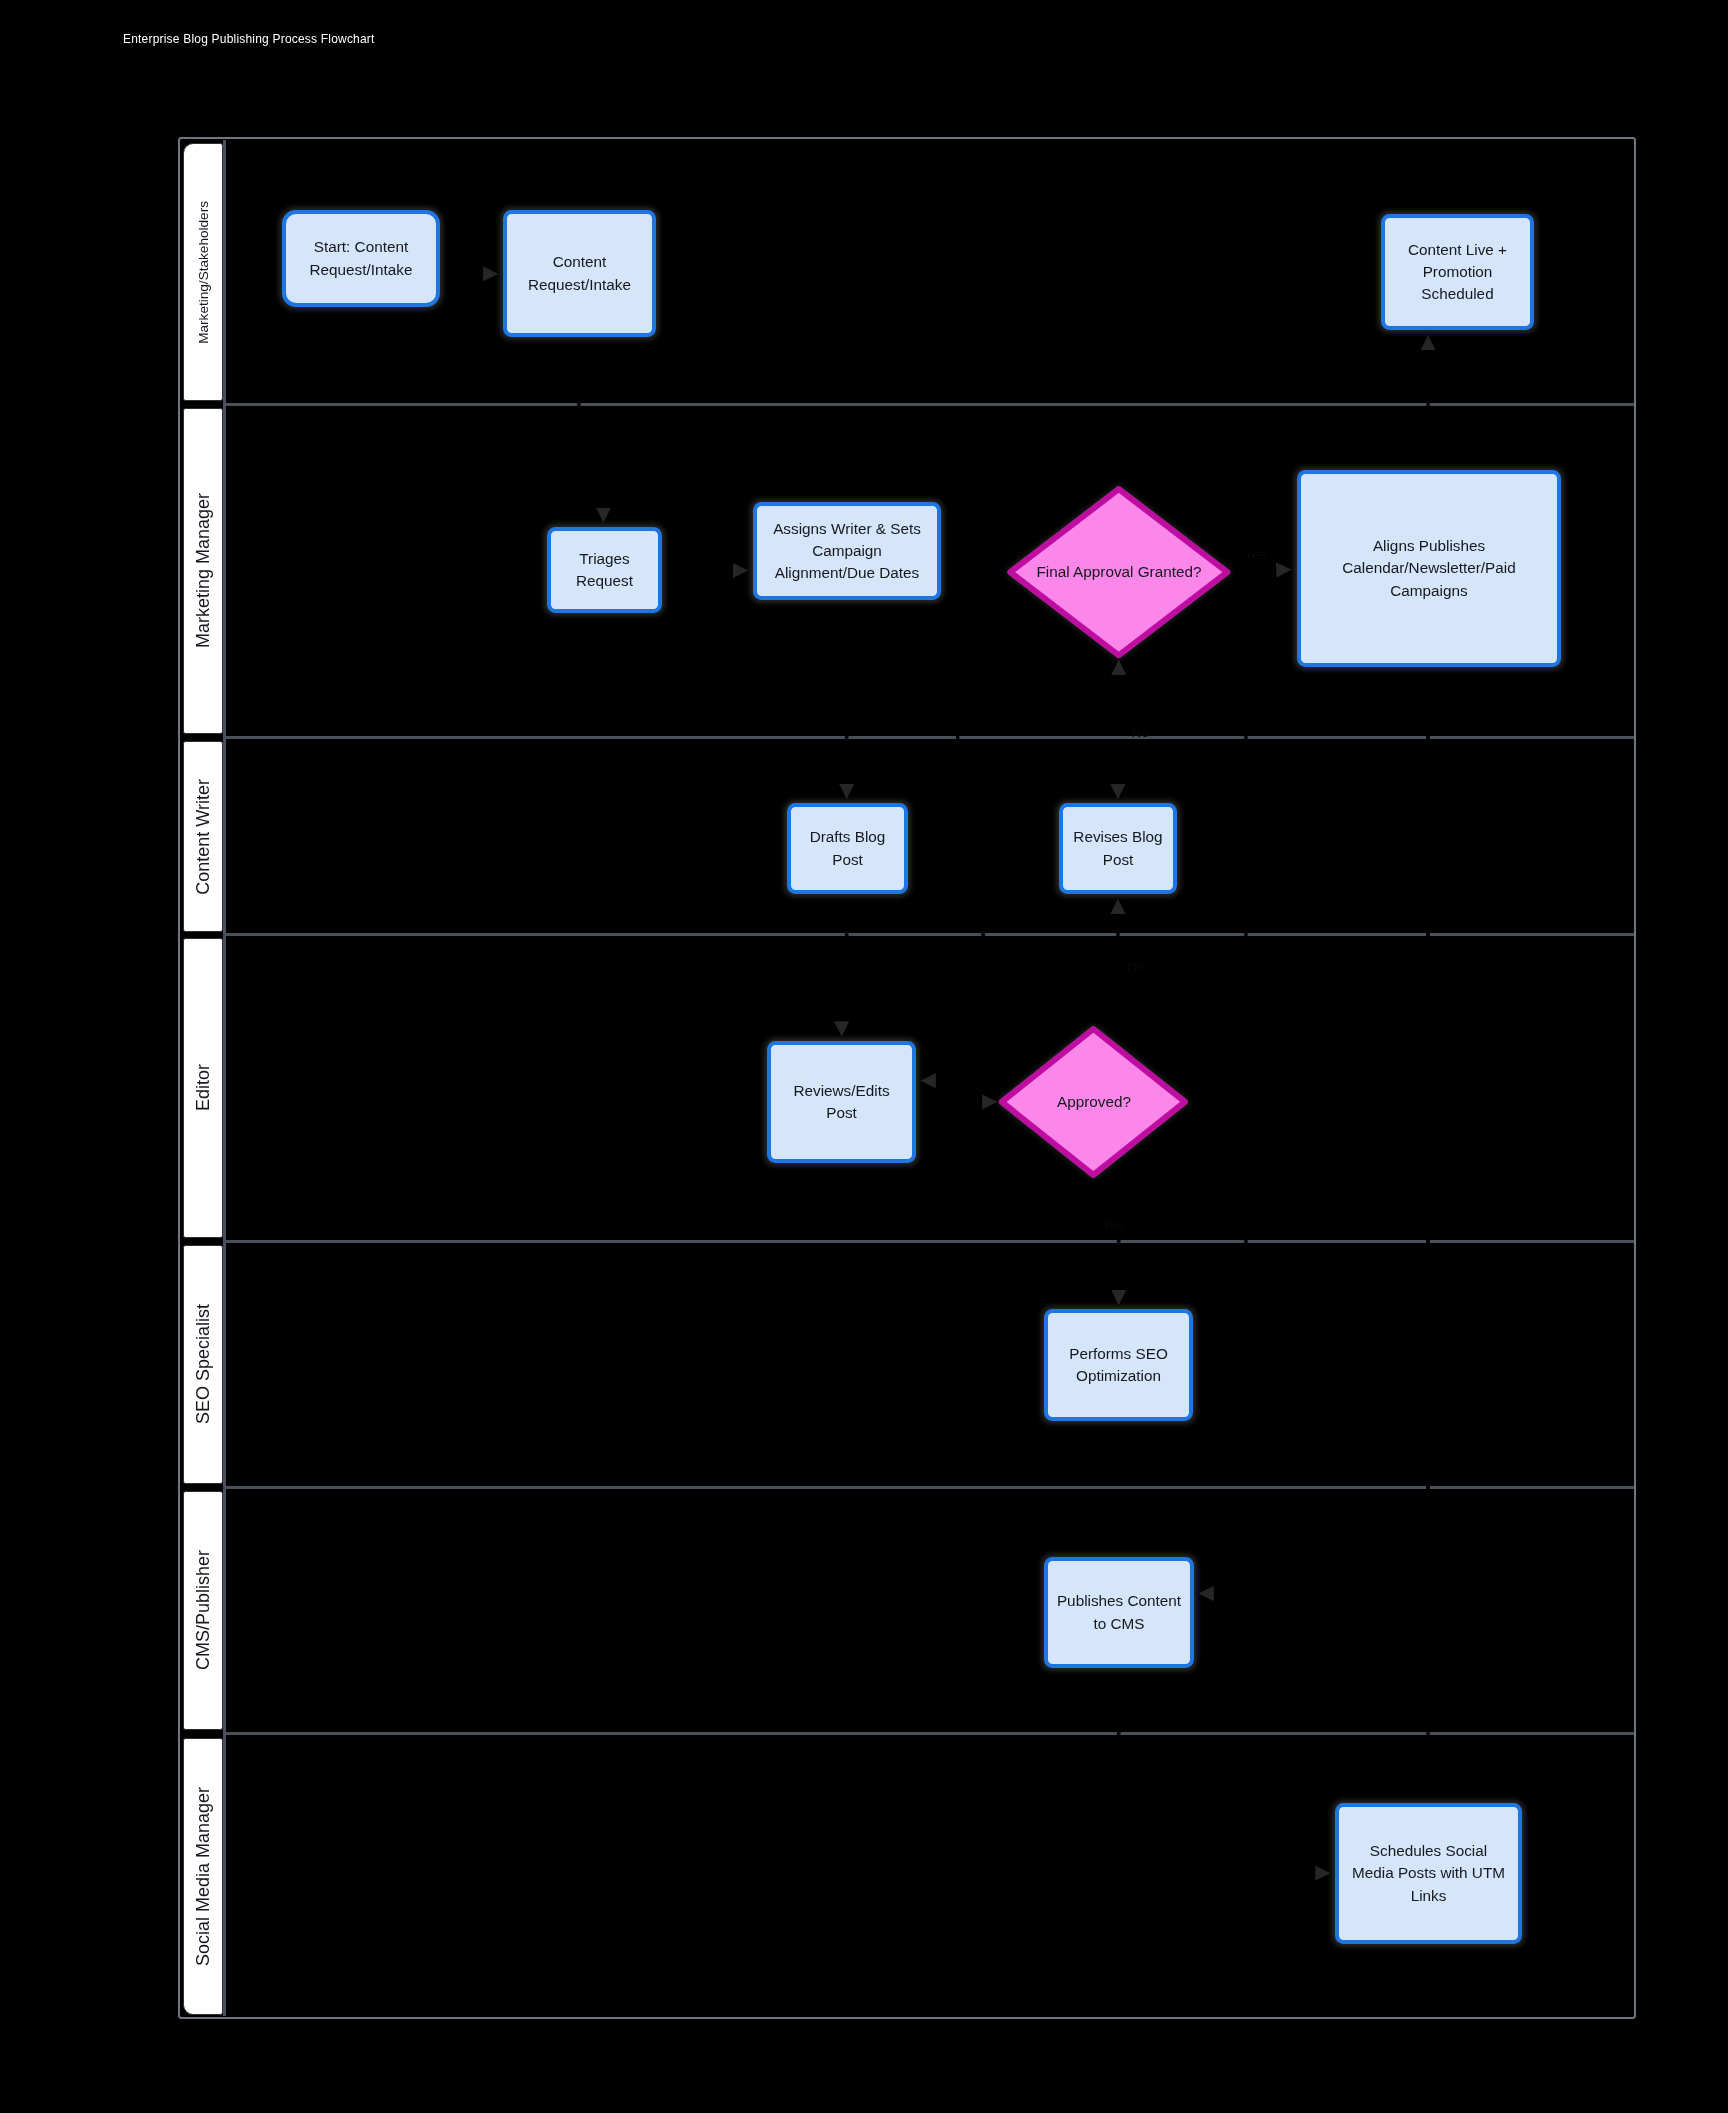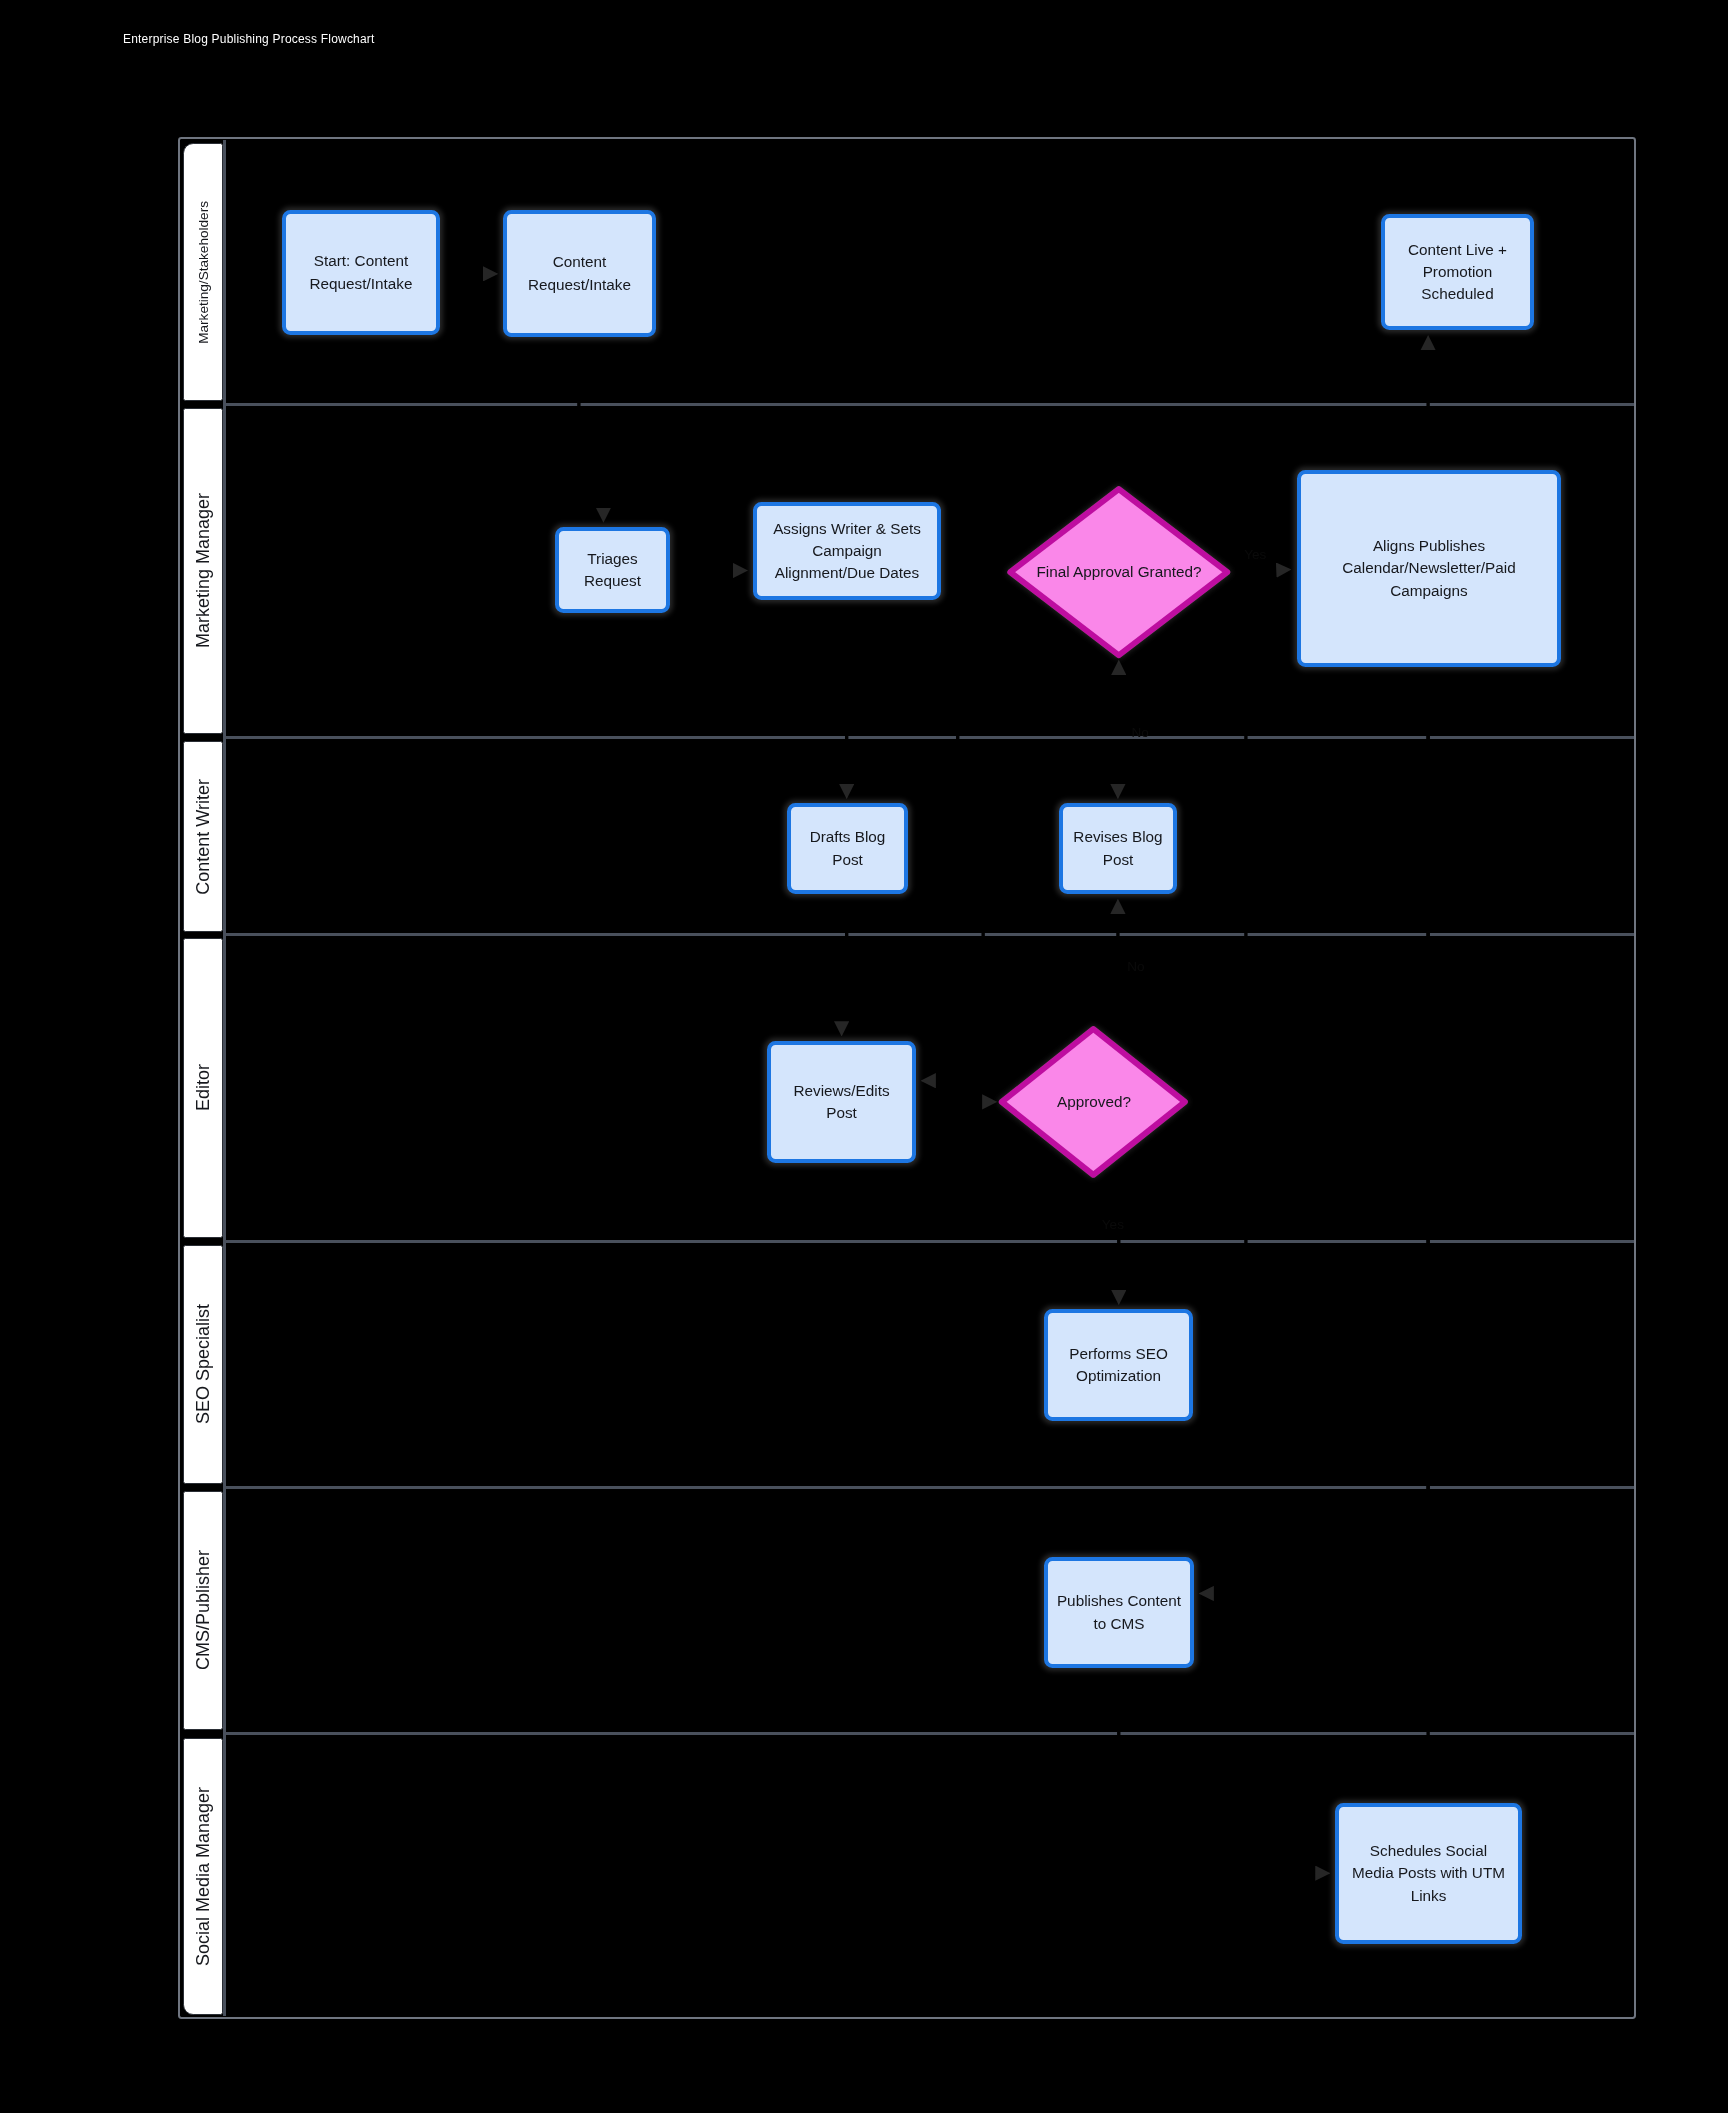--- a/index.html
+++ b/index.html
@@ -121,24 +121,24 @@
 
     <text class="edgelabel" x="1330" y="1145">No</text>
     <text class="edgelabel" x="1300" y="1450">Yes</text>
     <text class="edgelabel" x="1335" y="870">No</text>
     <text class="edgelabel" x="1468" y="660">Yes</text>
 
     <polygon points="1320,577 1448,675 1320,773 1192,675" fill="#fa87e9" stroke="#be10a0" stroke-width="7" stroke-linejoin="round" filter="url(#softglow)"></polygon>
     <polygon points="1290,1214 1398,1300 1290,1386 1182,1300" fill="#fa87e9" stroke="#be10a0" stroke-width="7" stroke-linejoin="round" filter="url(#softglow)"></polygon>
   </svg>
 
-  <div class="node" style="left:282px;top:210px;width:158px;height:125px;">Start: Content Request/Intake</div>
+  <div class="node" style="left:282px;top:210px;width:158px;height:97px;border-radius:14px;">Start: Content Request/Intake</div>
   <div class="node" style="left:503px;top:210px;width:153px;height:127px;">Content Request/Intake</div>
   <div class="node" style="left:1352px;top:214px;width:153px;height:116px;margin-left:29px;">Content Live + Promotion Scheduled</div>
-  <div class="node" style="left:547px;top:527px;width:115px;height:86px;margin-left:8px;">Triages Request</div>
+  <div class="node" style="left:547px;top:527px;width:115px;height:86px;">Triages Request</div>
   <div class="node" style="left:753px;top:502px;width:188px;height:98px;">Assigns Writer &amp; Sets Campaign Alignment/Due Dates</div>
   <div class="node" style="left:1297px;top:470px;width:264px;height:197px;">Aligns Publishes Calendar/Newsletter/Paid Campaigns</div>
   <div class="node" style="left:787px;top:803px;width:121px;height:91px;">Drafts Blog Post</div>
   <div class="node" style="left:1059px;top:803px;width:118px;height:91px;">Revises Blog Post</div>
   <div class="node" style="left:767px;top:1041px;width:149px;height:122px;">Reviews/Edits Post</div>
   <div class="node" style="left:1044px;top:1309px;width:149px;height:112px;">Performs SEO Optimization</div>
   <div class="node" style="left:1044px;top:1557px;width:150px;height:111px;">Publishes Content to CMS</div>
   <div class="node" style="left:1335px;top:1803px;width:187px;height:141px;">Schedules Social Media Posts with UTM Links</div>
 
   <div class="dlabel" style="left:1026px;top:555px;width:186px;height:34px;">Final Approval Granted?</div>

